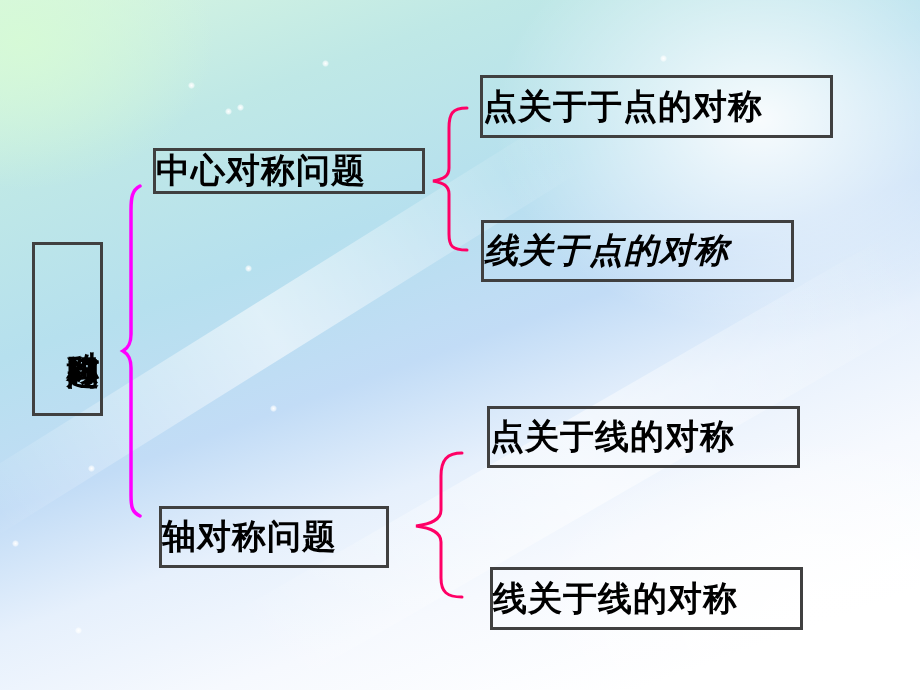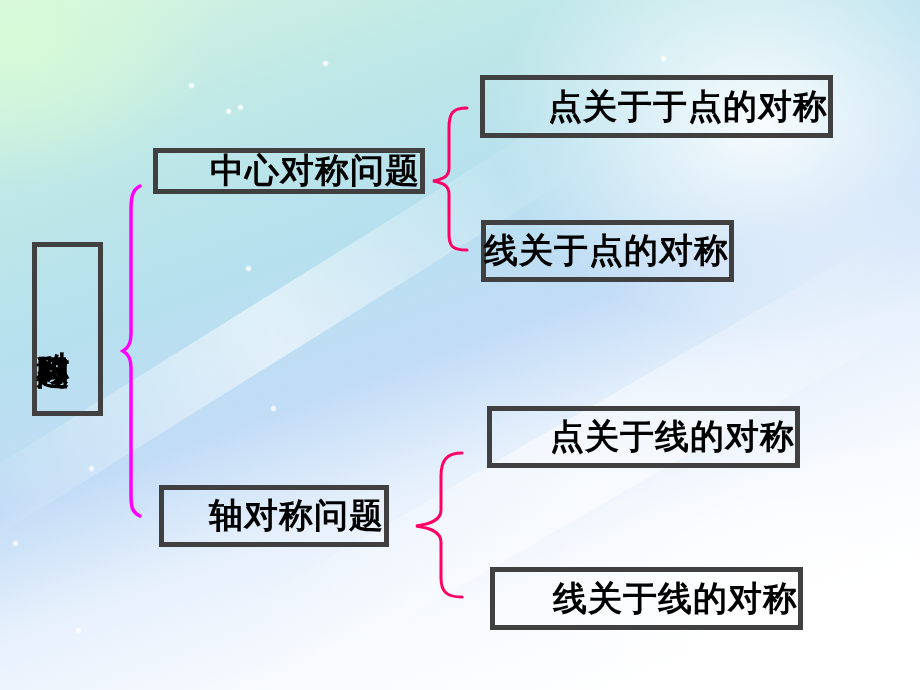--- a/index.html
+++ b/index.html
@@ -17,22 +17,22 @@
       background: linear-gradient(90deg, rgba(255,255,255,0), rgba(255,255,255,0.55), rgba(255,255,255,0));
       transform-origin: center;
     }
     .sparkle {
       position: absolute; width: 7px; height: 7px; border-radius: 50%;
       background: radial-gradient(circle, #ffffff 0%, rgba(255,255,255,0.6) 45%, rgba(255,255,255,0) 75%);
       pointer-events: none;
     }
     .box {
       position: absolute; box-sizing: border-box;
-      border: 5px solid #404040;
-      display: flex; align-items: center; justify-content: flex-end;
+      border: 3px solid #404040;
+      display: flex; align-items: center; justify-content: flex-start;
       color: #000; font-size: 34px; font-weight: bold; letter-spacing: 1px;
       white-space: nowrap;
     }
     .box.vertical {
       flex-direction: column; writing-mode: vertical-rl; text-orientation: upright;
       letter-spacing: 2px; line-height: 1;
     }
     svg.brace { position: absolute; left: 0; top: 0; overflow: visible; pointer-events: none; }
   </style>
 </head>
@@ -64,25 +64,25 @@
 <div class="box vertical" style="left:32px; top:242px; width:71px; height:174px; font-size:33px;">
   <span>对称问题</span>
 </div>
 
 <div class="box" style="left:153px; top:148px; width:272px; height:46px;">
   <span>中心对称问题</span>
 </div>
 <div class="box" style="left:480px; top:75px; width:353px; height:63px;">
   <span>点关于于点的对称</span>
 </div>
-<div class="box" style="left:481px; top:220px; width:253px; height:62px;">
+<div class="box" style="left:481px; top:220px; width:313px; height:62px;font-style:italic;">
   <span>线关于点的对称</span>
 </div>
 
-<div class="box" style="left:159px; top:485px; width:230px; height:62px;">
+<div class="box" style="left:159px; top:506px; width:230px; height:62px;">
   <span>轴对称问题</span>
 </div>
 <div class="box" style="left:487px; top:406px; width:313px; height:62px;">
   <span>点关于线的对称</span>
 </div>
-<div class="box" style="left:490px; top:567px; width:313px; height:63px;padding-left:16px;">
+<div class="box" style="left:490px; top:567px; width:313px; height:63px;">
   <span>线关于线的对称</span>
 </div>
 
 </body></html>

